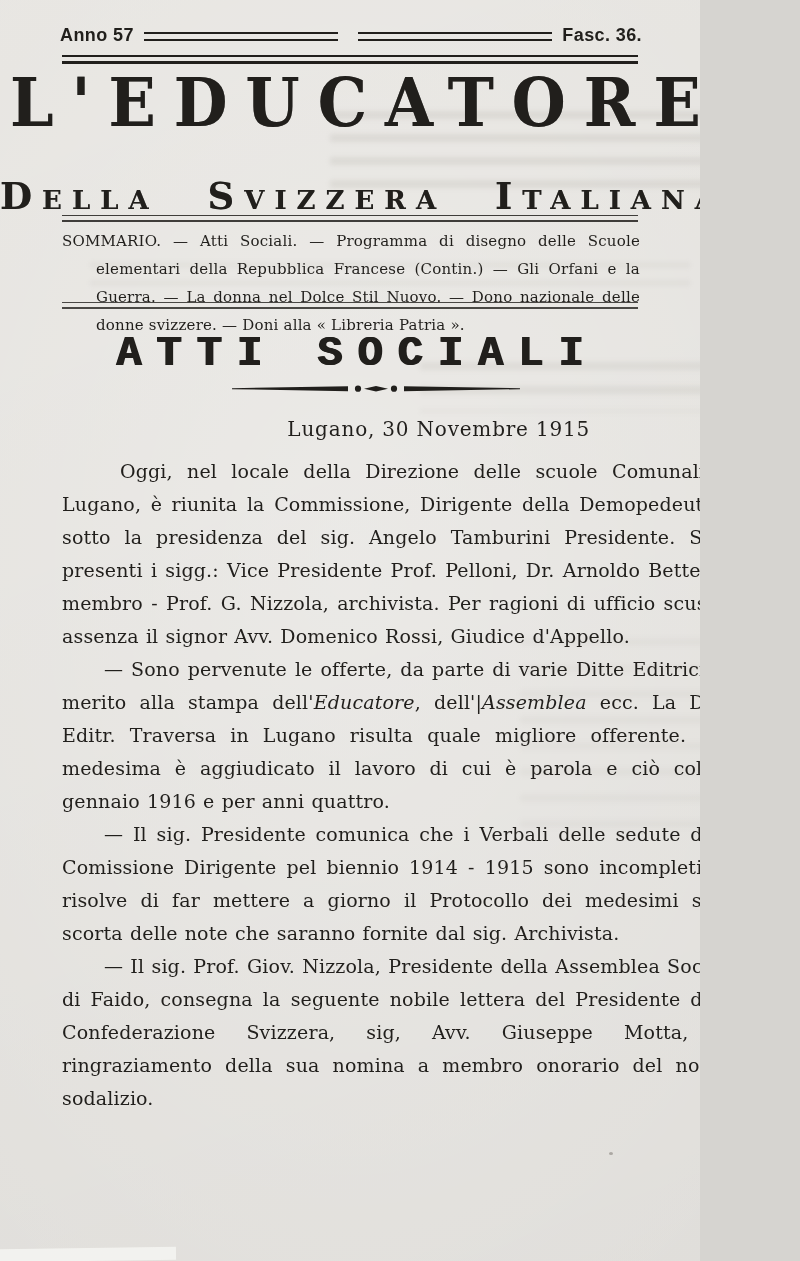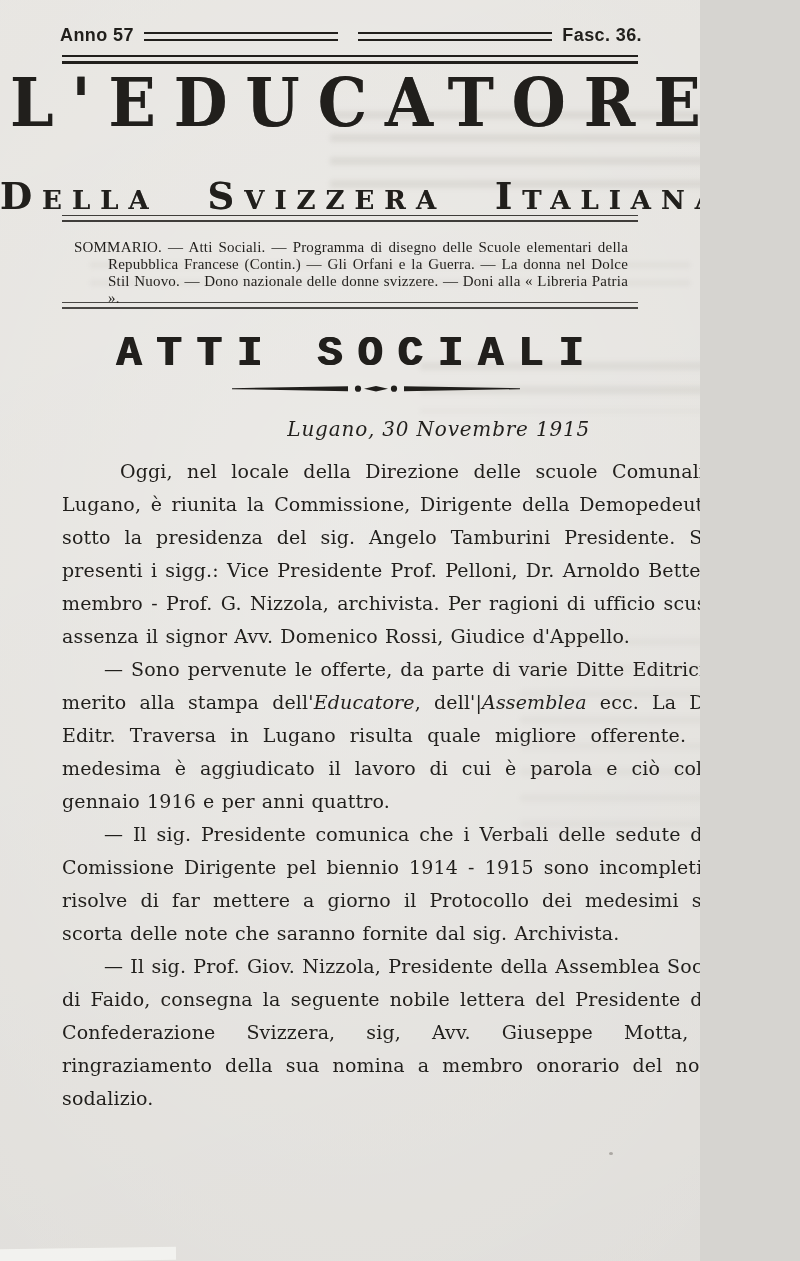--- a/index.html
+++ b/index.html
@@ -61,43 +61,42 @@
     white-space:nowrap;
   }
   .masthead-subtitle{
     position:absolute;top:174px;left:0;right:0;margin:0;
     text-align:left;font-weight:bold;font-size:37px;line-height:1.2;
     font-variant:small-caps;letter-spacing:10px;word-spacing:26px;
     text-shadow:0 0 .5px rgba(0,0,0,.45);
     white-space:nowrap;
   }
   .sommario{
-    position:absolute;top:227px;left:62px;right:60px;margin:12px;
-    font-size:15px;line-height:17px;text-align:justify;
+    position:absolute;top:227px;left:62px;right:60px;margin:0;
+    font-size:15px;line-height:28px;text-align:justify;
     padding-left:34px;text-indent:-34px;
     letter-spacing:.2px;
-    font-family:Liberation Serif, serif;
   }
   .section-title{
     position:absolute;top:333px;left:0;right:0;margin:0;
     text-align:center;
     font-family:"Liberation Mono","DejaVu Sans Mono",monospace;
     font-weight:bold;font-size:42px;line-height:1;
     letter-spacing:15px;text-indent:15px;
     text-shadow:1px 0 0 currentColor,-0.6px 0 0 currentColor;
     white-space:nowrap;
   }
   .ornament{
     position:absolute;top:383px;left:230px;width:292px;height:12px;
   }
   .ornament svg{display:block;}
   .dateline{
     position:absolute;top:417px;left:62px;right:62px;margin:0;
     text-align:right;padding-right:48px;
-    font-style:italic;font-size:20px;letter-spacing:.8px;
+    font-size:20px;letter-spacing:.8px;
   }
   .article-body{
     position:absolute;top:455px;left:62px;width:676px;
     font-size:19px;line-height:33px;text-align:justify;
     letter-spacing:.15px;word-spacing:1px;
   }
   .article-body p{margin:0;text-indent:42px;}
   .article-body p.first{text-indent:58px;}
   .article-body .it{font-style:italic;}
 

